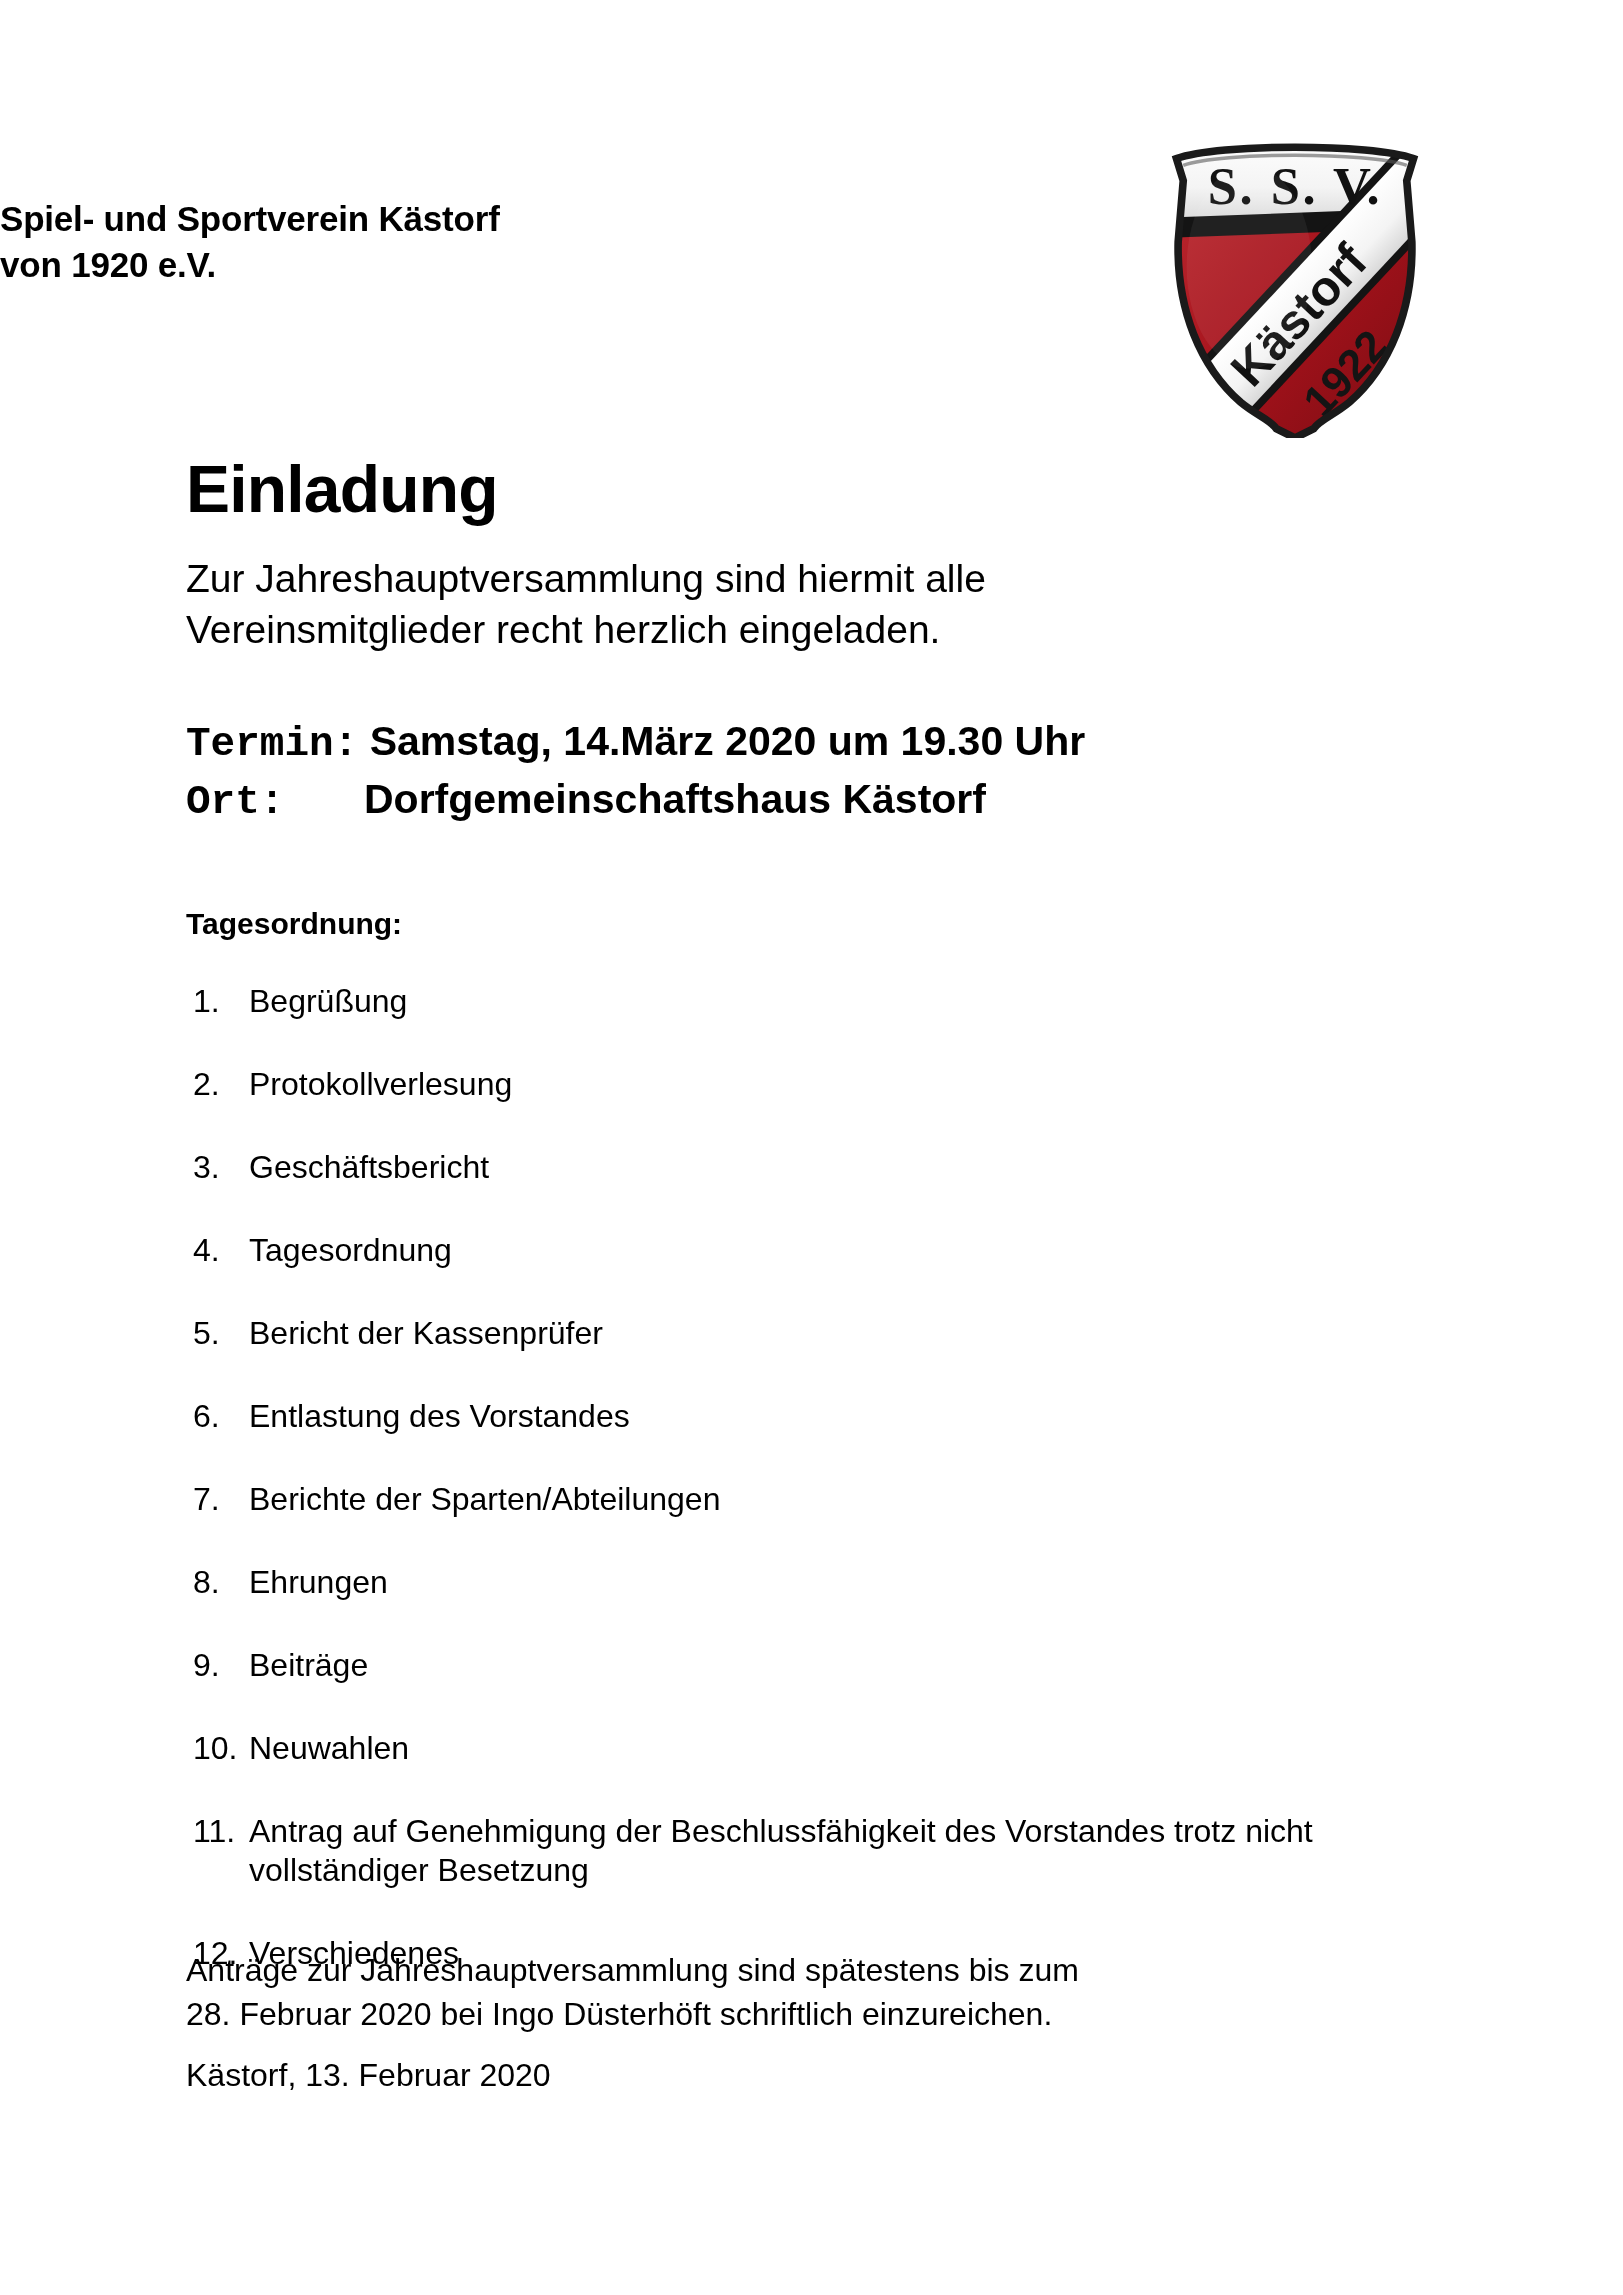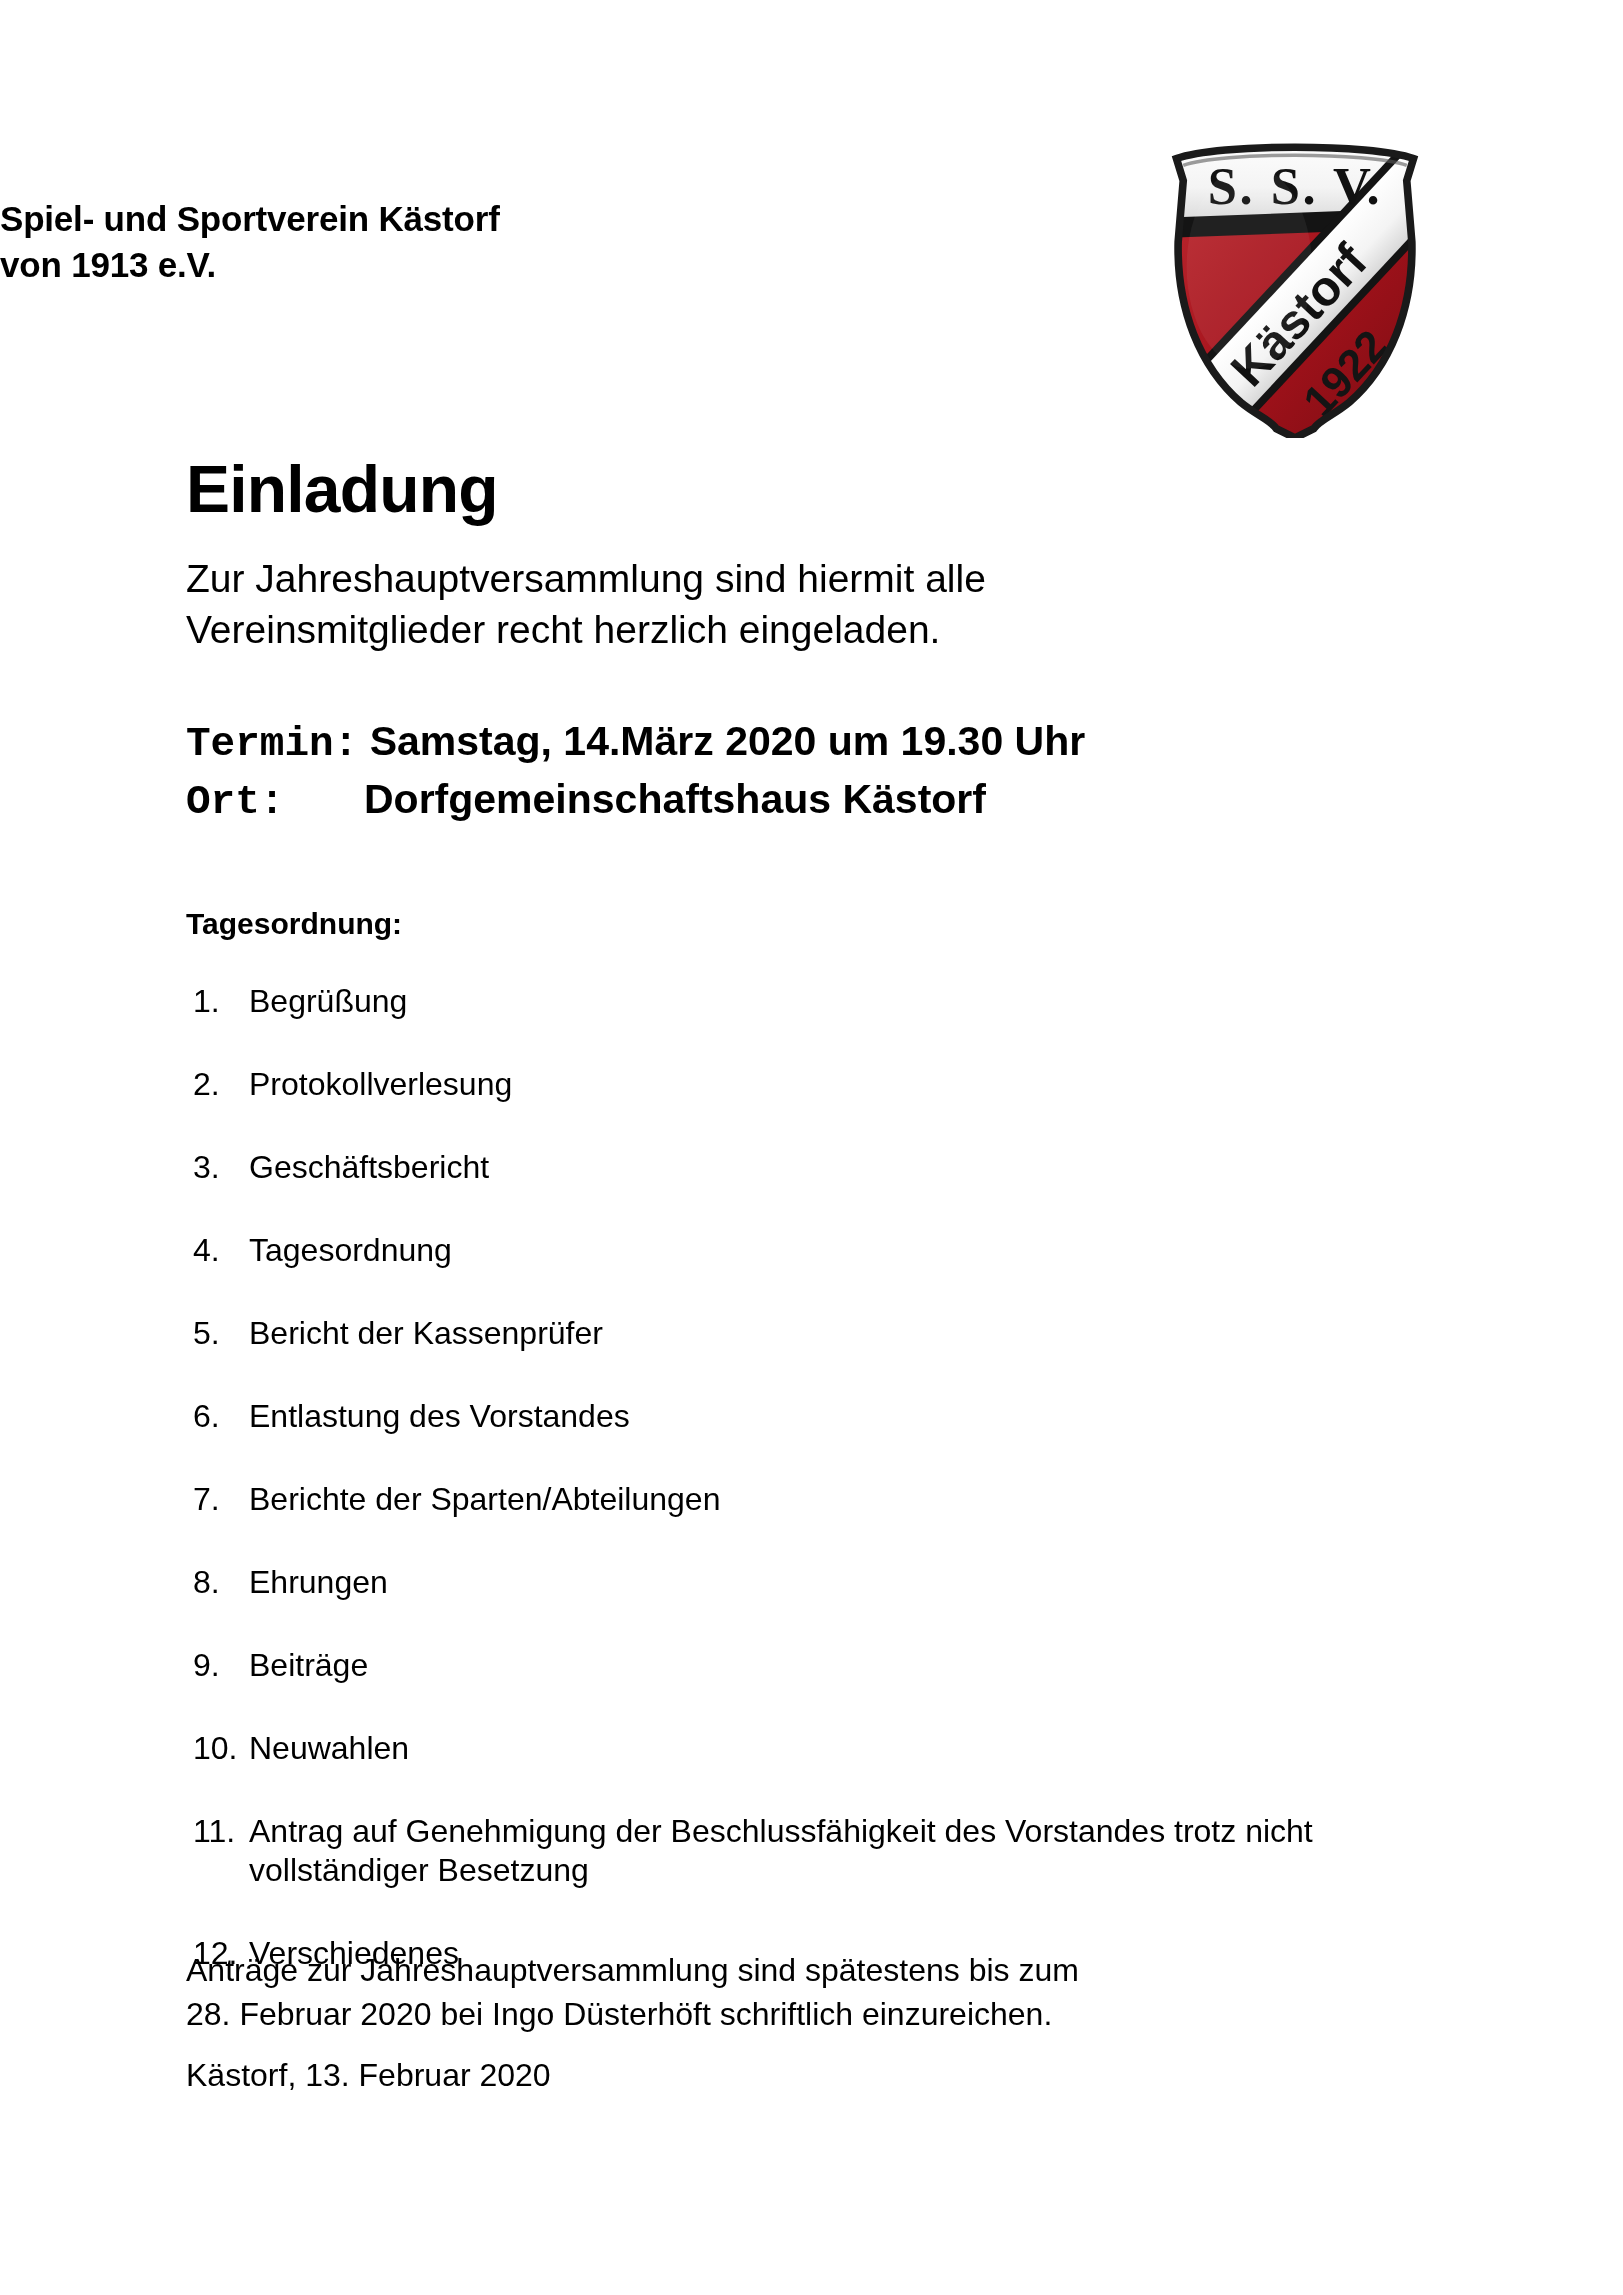--- a/index.html
+++ b/index.html
@@ -160,21 +160,21 @@
     white-space: pre;
   }
 </style>
 </head>
 <body>
 
 <div class="page">
 
   <div class="letterhead">
     <span class="lh-line">Spiel- und Sportverein Kästorf</span>
-    <span class="lh-line">von 1913 e.V.</span>
+    <span class="lh-line">von 1920 e.V.</span>
   </div>
 
   <div class="crest">
     <svg viewBox="0 0 300 352" xmlns="http://www.w3.org/2000/svg" aria-hidden="true">
       <defs>
         <clipPath id="shieldClip">
           <path d="M10 22
                    C 60 4, 240 4, 290 22
                    L 282 48
                    L 288 120

